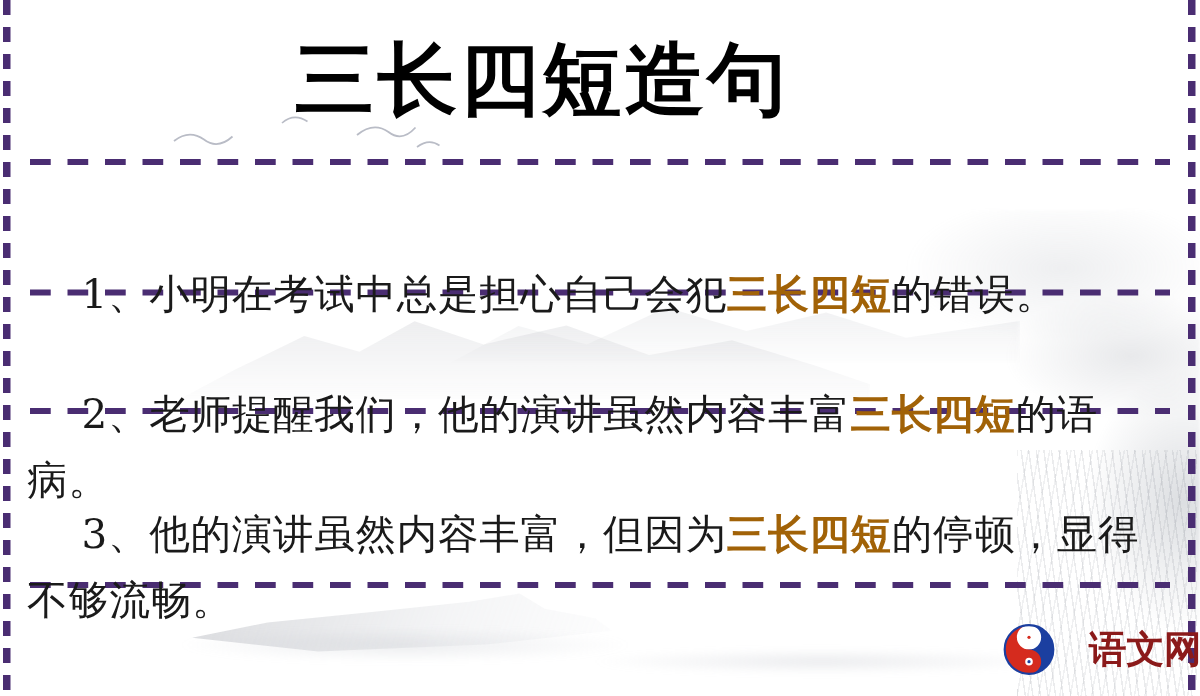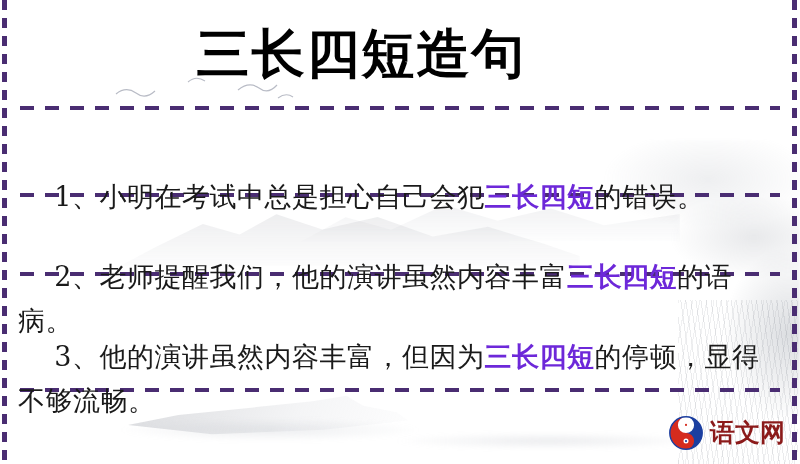--- a/index.html
+++ b/index.html
@@ -155,34 +155,34 @@
     width: 764px;
     font-family: "DejaVu Serif", serif;
     font-size: 27px;
     line-height: 44px;
     color: #1a1a1a;
     letter-spacing: 0.5px;
     white-space: pre-wrap;
   }
 
   .sentence .kw {
-    color: #6d28d9;
+    color: #a16207;
     font-weight: 700;
   }
 
   
   .logo {
     position: absolute;
     left: 668px;
     top: 410px;
     width: 126px;
     height: 46px;
     display: flex;
     align-items: center;
-    gap: 6px;
+    gap: 22px;
   }
 
   .logo-mark {
     width: 36px;
     height: 36px;
     flex: 0 0 36px;
   }
 
   .logo-text {
     font-family: "DejaVu Sans", sans-serif;

